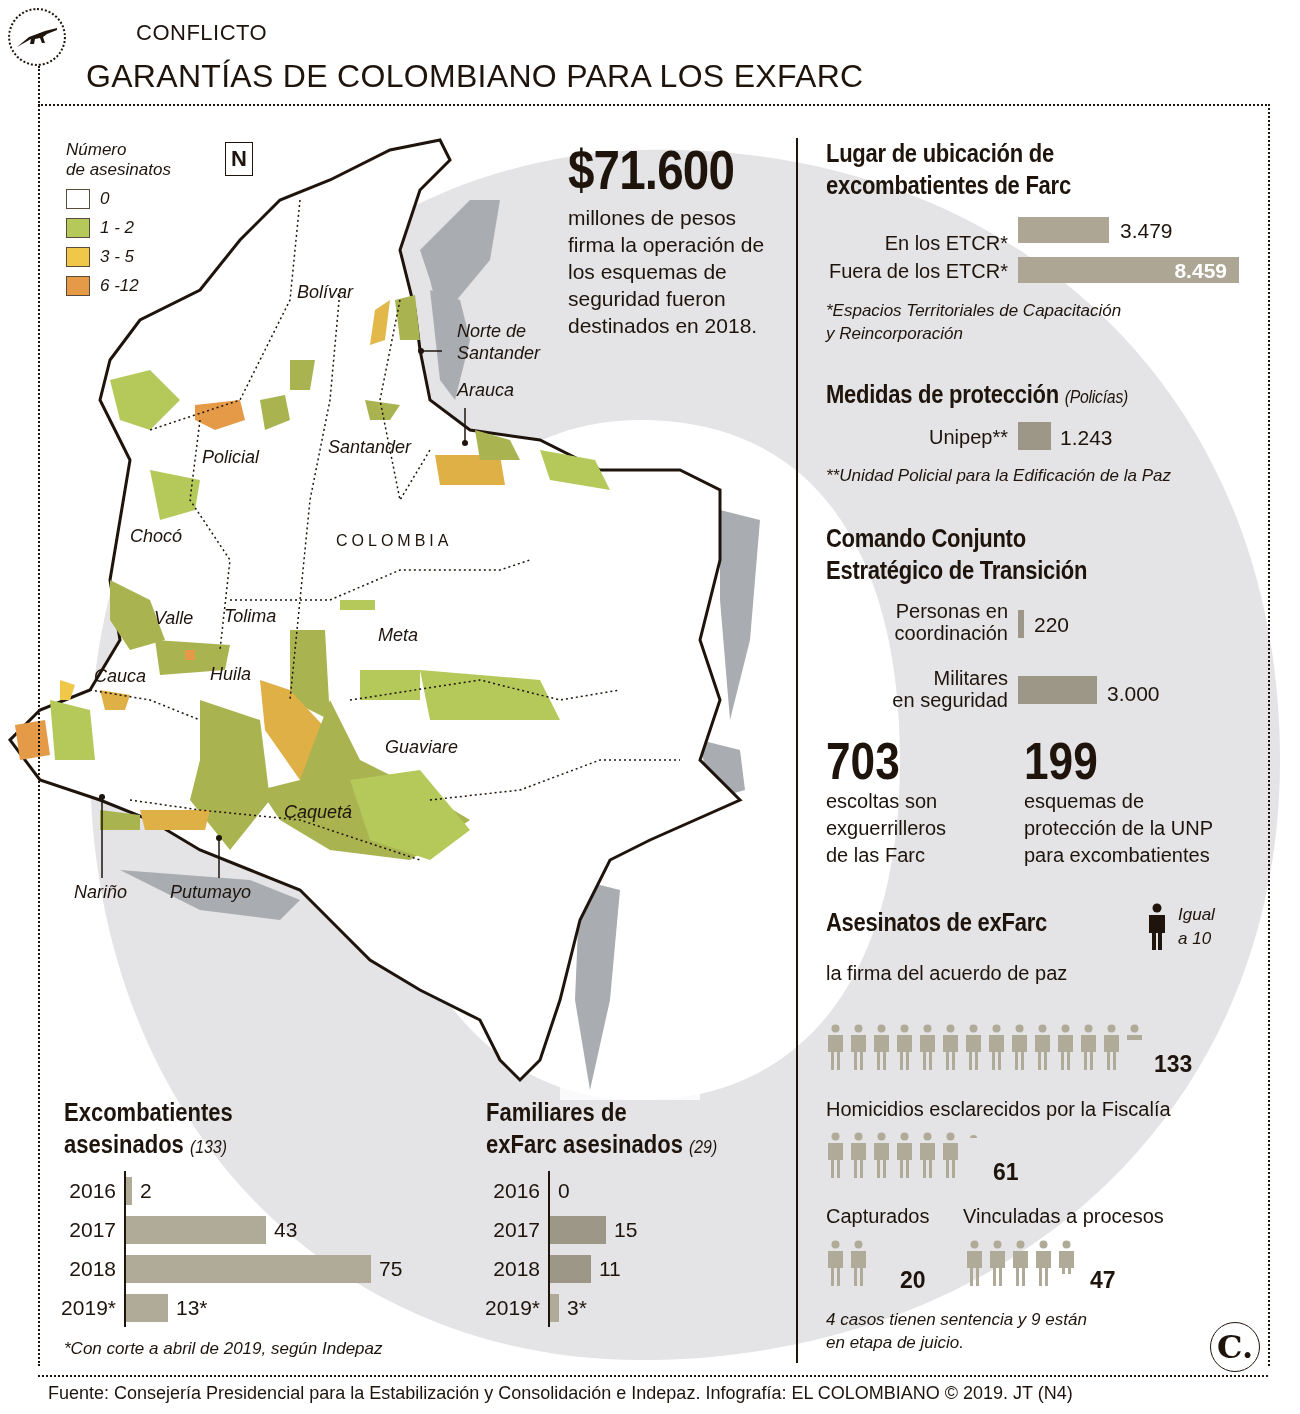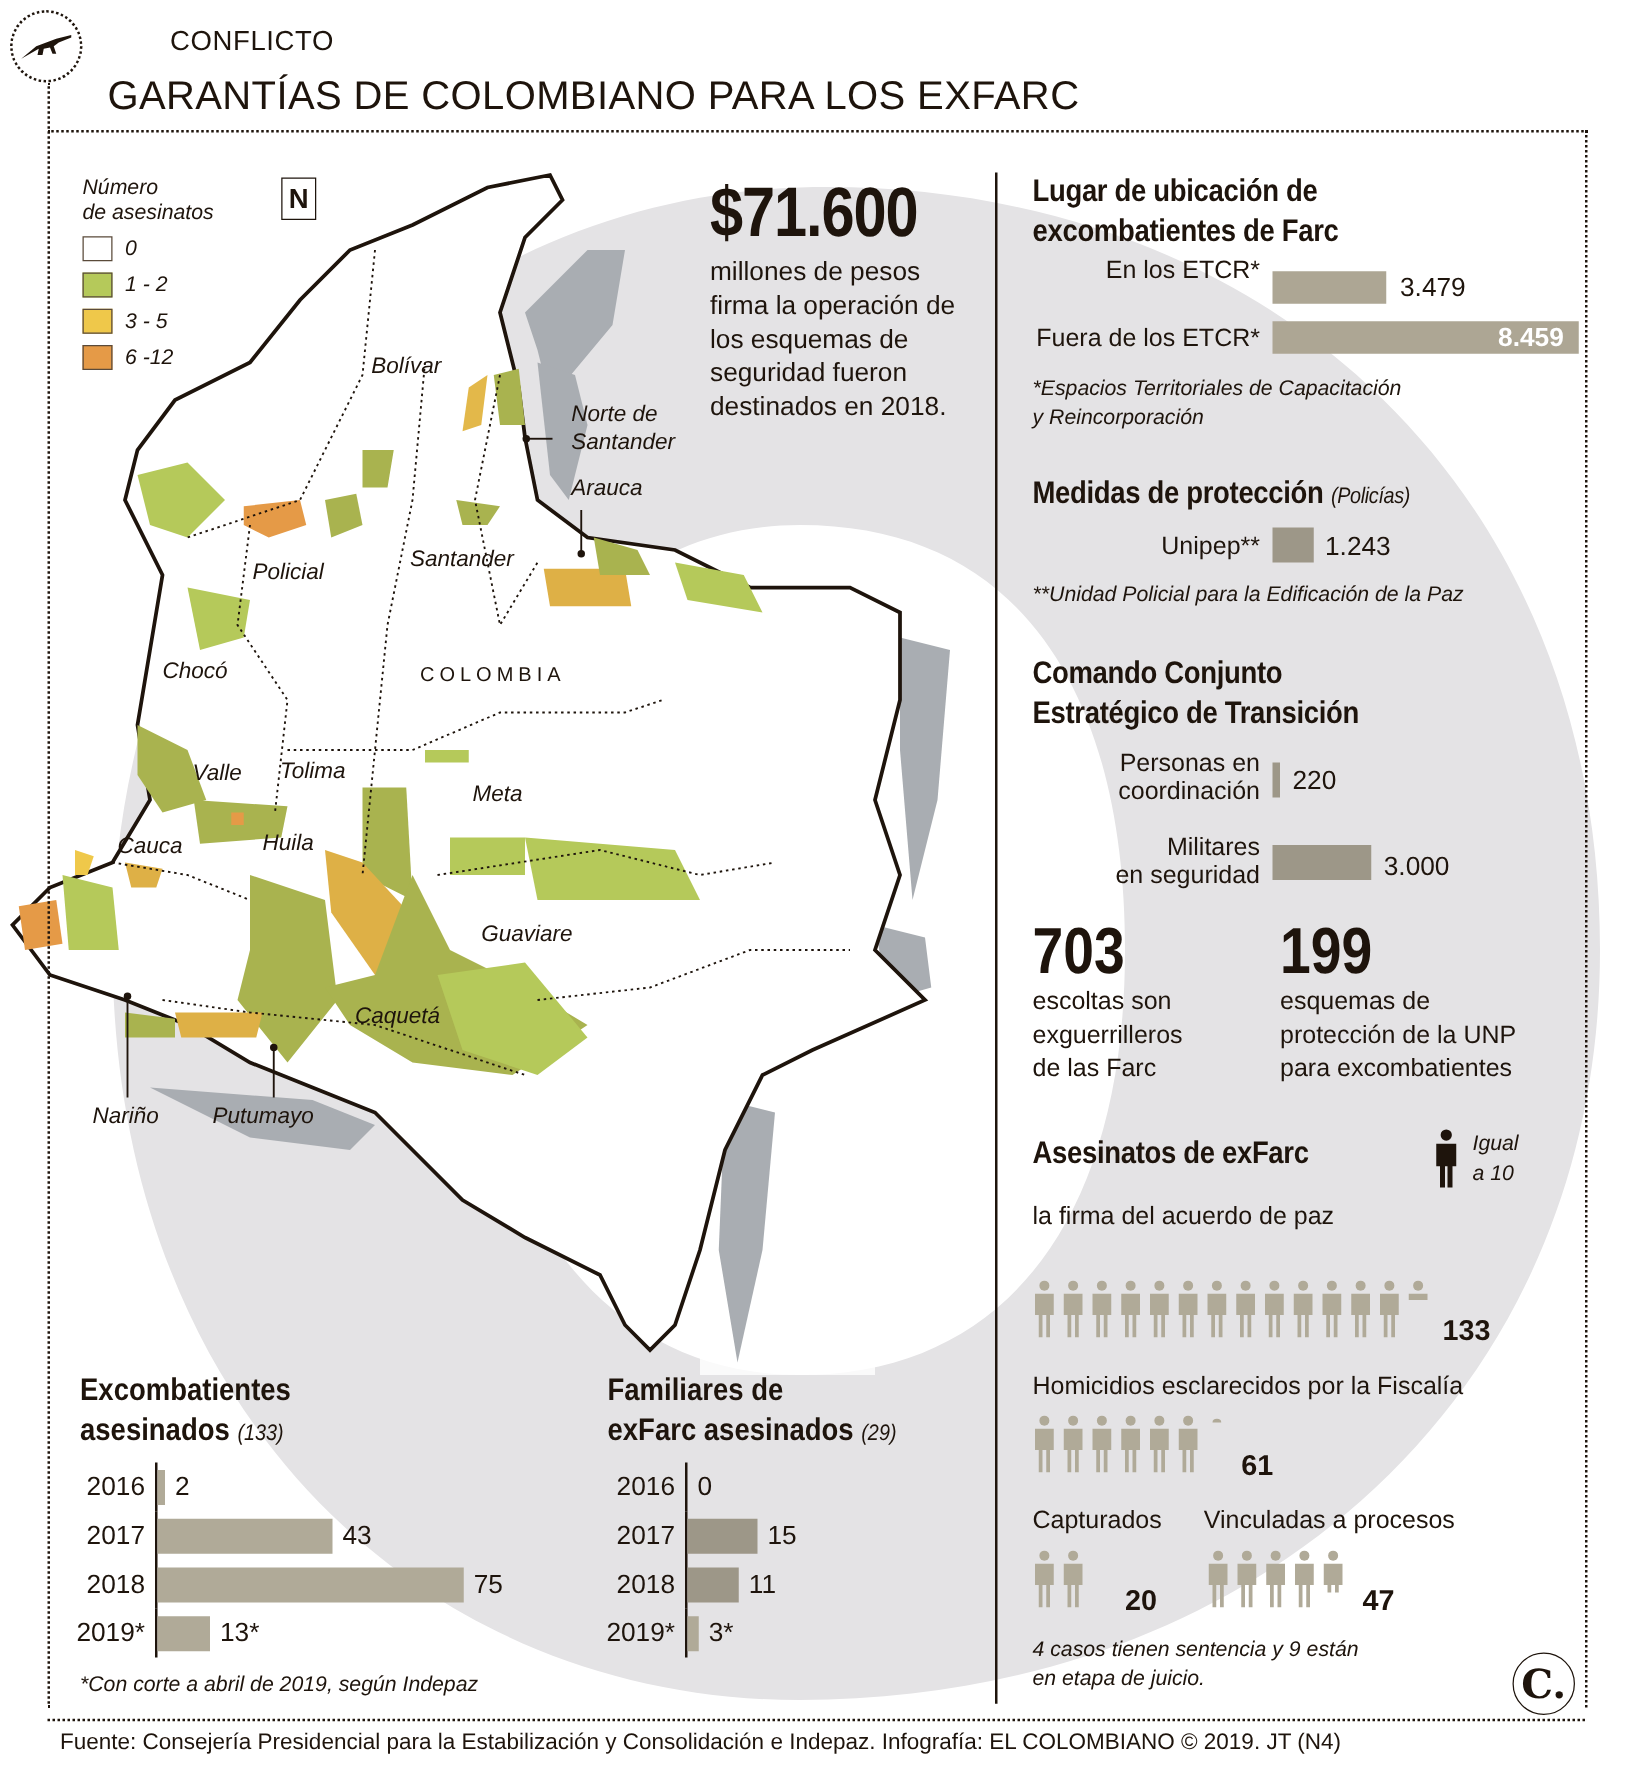--- a/index.html
+++ b/index.html
@@ -205,25 +205,25 @@
     <div>destinados en 2018.</div>
   </div>
 </div>
 
 <div class="abs" id="col-divider"></div>
 
 <div class="abs cond" style="left:826px;top:137px">
   <div class="rh">Lugar de ubicación de</div>
   <div class="rh">excombatientes de Farc</div>
 </div>
-<div class="abs lbl cond" style="left:800px;top:205px;width:208px">En los ETCR*</div>
+<div class="abs lbl cond" style="left:800px;top:232px;width:208px">En los ETCR*</div>
 <div class="abs bar" style="left:1018px;top:217px;width:91px"></div>
 <div class="abs val cond" style="left:1120px;top:219px">3.479</div>
 <div class="abs lbl cond" style="left:800px;top:260px;width:208px">Fuera de los ETCR*</div>
-<div class="abs bar" style="left:1018px;top:257px;width:245px;color:#fff;font-weight:700;font-size:21px;text-align:right;padding-right:12px;line-height:27px"><span>8.459</span></div>
+<div class="abs bar" style="left:1018px;top:257px;width:221px;color:#fff;font-weight:700;font-size:21px;text-align:right;padding-right:12px;line-height:27px"><span>8.459</span></div>
 <div class="abs note cond" style="left:826px;top:299px">
   <div>*Espacios Territoriales de Capacitación</div>
   <div>y Reincorporación</div>
 </div>
 
 <div class="abs cond" style="left:826px;top:378px">
   <div class="rh"><span>Medidas de protección</span> <span class="sub">(Policías)</span></div>
 </div>
 <div class="abs lbl cond" style="left:860px;top:426px;width:148px">Unipep**</div>
 <div class="abs bar dark" style="left:1018px;top:422px;width:33px;height:28px"></div>

